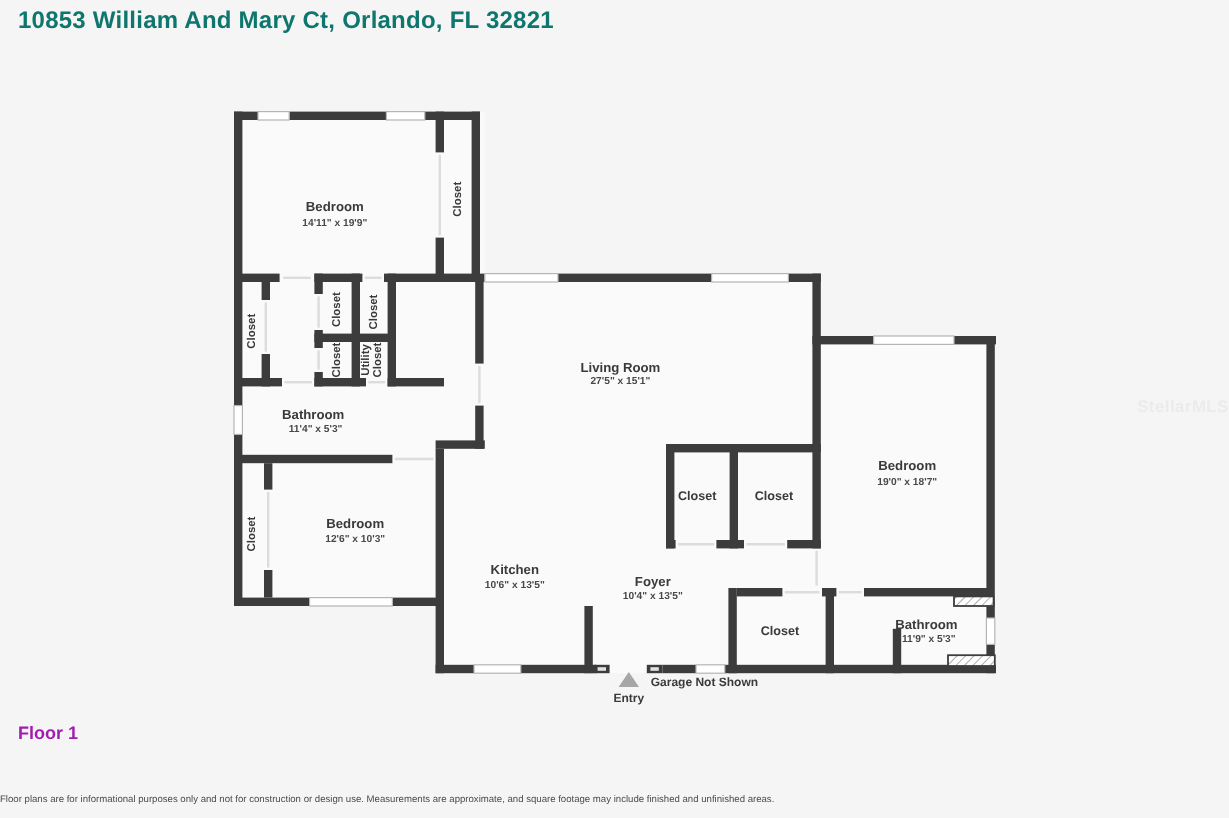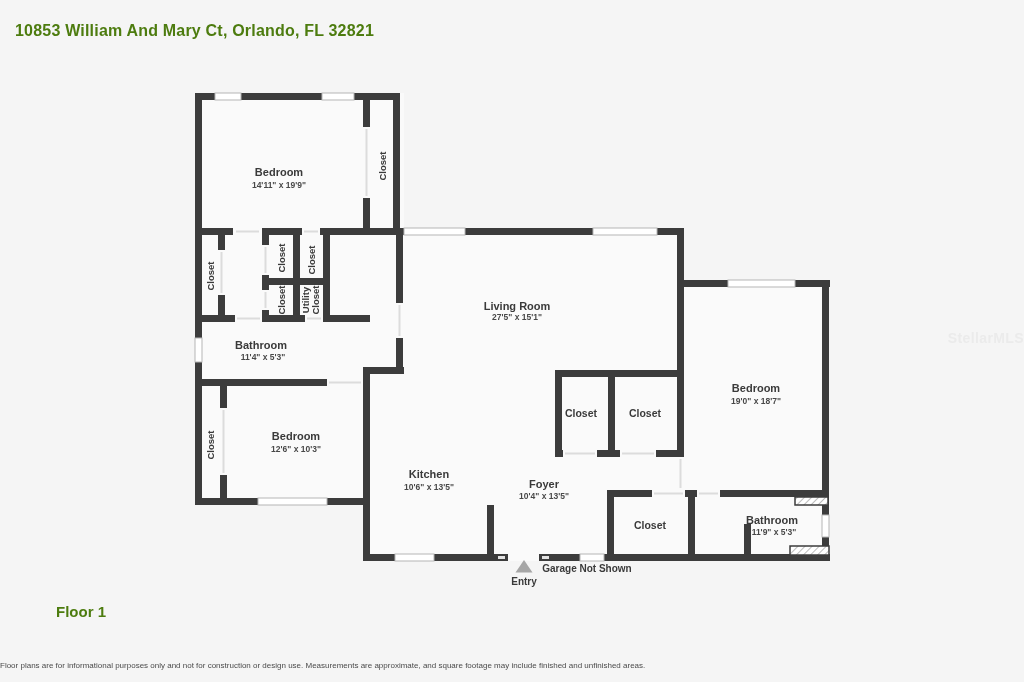--- a/index.html
+++ b/index.html
@@ -2,26 +2,26 @@
 <html><head>
 <meta charset="utf-8">
 <style>
   html,body{margin:0;padding:0;}
   body{
     width:1024px;height:682px;position:relative;overflow:hidden;
     background:#f5f5f5;
     font-family:"Liberation Sans",sans-serif;
   }
   .title{
-    position:absolute;left:15px;top:22px;
-    font-size:16px;font-weight:700;color:#4d7c0f;letter-spacing:.2px;
+    position:absolute;left:15px;top:6px;
+    font-size:20px;font-weight:700;color:#0f766e;letter-spacing:.2px;
   }
   .floor-label{
     position:absolute;left:15px;top:603px;
-    font-size:15px;font-weight:700;color:#4d7c0f;margin-left:41px;
+    font-size:15px;font-weight:700;color:#a21caf;
   }
   .disclaimer{
     position:absolute;left:0;right:0;top:661px;text-align:left;
     font-size:8px;color:#4b4b4b;
   }
   .watermark{
     position:absolute;right:0;top:330px;
     font-size:14px;font-weight:700;color:#ebebeb;letter-spacing:.4px;
   }
   svg{position:absolute;left:0;top:0;}

